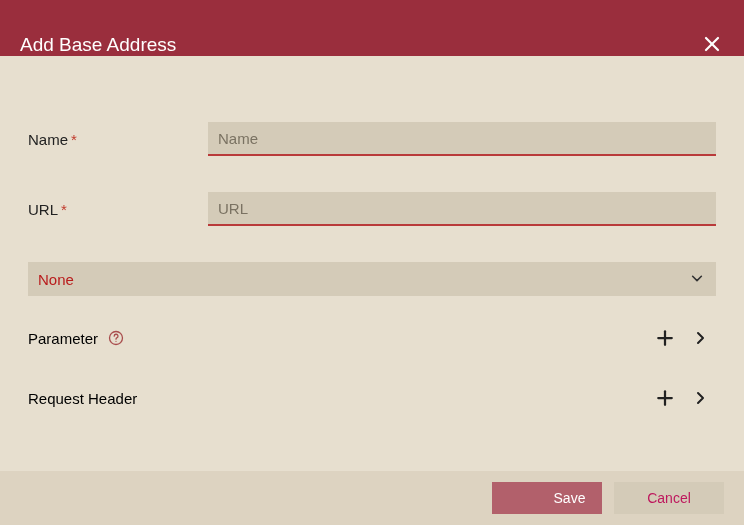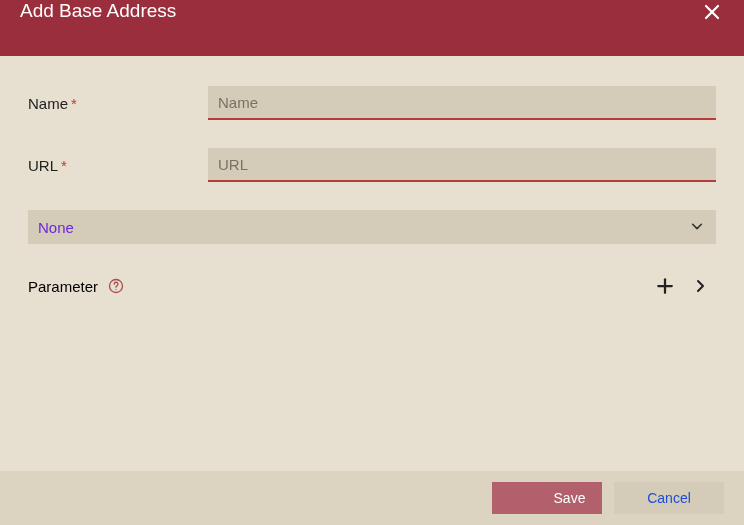--- a/index.html
+++ b/index.html
@@ -1,38 +1,38 @@
 <!DOCTYPE html>
 <html><head>
   <meta charset="utf-8">
   <style>
     * { margin: 0; padding: 0; box-sizing: border-box; }
     body { font-family: -apple-system, "Segoe UI", Arial, sans-serif; width: 744px; height: 525px; background: #e7dfcf; overflow: hidden; }
-    .header { background: #9a2e3d; color: #fff; height: 56px; display: flex; align-items: flex-start; justify-content: space-between; padding: 0 20px; }
+    .header { background: #9a2e3d; color: #fff; height: 56px; display: flex; align-items: flex-end; justify-content: space-between; padding: 0 20px; }
     .header-title { font-size: 19px; font-weight: 400; }
     .close-btn { cursor: pointer; width: 24px; height: 24px; display: flex; align-items: center; justify-content: center; }
     .close-btn svg { stroke: #fff; }
     .content { padding: 30px 28px 0 28px; }
-    .row { display: flex; align-items: center; margin-bottom: 28px; }
+    .row { display: flex; align-items: center; margin-bottom: 28px; margin-top: 36px; }
     .label-cell { width: 180px; font-size: 15px; color: #222; display: flex; align-items: center; }
     .asterisk { color: #c0392b; margin-left: 3px; }
     .control-cell { flex: 1; }
     .text-input { width: 100%; height: 34px; background: #d4cbb8; border: none; border-bottom: 2px solid #b93a3a; padding: 0 10px; font-size: 15px; color: #333; outline: none; }
     .text-input::placeholder { color: #7a7262; }
-    .select-wrap { position: relative; width: 100%; height: 34px; background: #d4cbb8; display: flex; align-items: center; padding: 0 10px; font-size: 15px; color: #6d28d9; cursor: pointer; }
+    .select-wrap { position: relative; width: 100%; height: 34px; background: #d4cbb8; display: flex; align-items: center; padding: 0 10px; font-size: 15px; color: #b91c1c; cursor: pointer; }
     .select-chevron { position: absolute; right: 12px; }
     .section-row { display: flex; align-items: center; justify-content: space-between; margin-bottom: 32px; height: 28px; }
     .section-label { font-size: 15px; color: #000000; display: flex; align-items: center; }
     .help-icon { margin-left: 10px; display: inline-flex; align-items: center; justify-content: center; }
     .section-actions { display: flex; gap: 18px; padding-right: 8px; }
     .icon-btn { cursor: pointer; display: inline-flex; align-items: center; justify-content: center; }
     .footer { position: absolute; bottom: 0; left: 0; right: 0; height: 54px; background: #ddd3c1; display: flex; justify-content: flex-end; align-items: center; padding-right: 20px; gap: 12px; }
     .btn { height: 32px; width: 110px; font-size: 14px; border: none; cursor: pointer; display: inline-flex; align-items: center; justify-content: center; }
     .btn-primary { background: #b2606b; color: #fff; padding-left: 45px; }
-    .btn-secondary { background: #d4cbb8; color: #1d4ed8; }
+    .btn-secondary { background: #d4cbb8; color: #be185d; }
   </style>
 </head>
 <body>
 
 <div class="header">
   <div class="header-title">Add Base Address</div>
   <div class="close-btn">
     <svg width="16" height="16" viewBox="0 0 16 16" fill="none" stroke-width="2.2" stroke-linecap="round">
         <line x1="2" y1="2" x2="14" y2="14"></line>
         <line x1="14" y1="2" x2="2" y2="14"></line>
@@ -94,19 +94,37 @@
           </svg>
       </span>
       <span class="icon-btn">
         <svg width="16" height="16" viewBox="0 0 16 16" fill="none" stroke="#222" stroke-width="2" stroke-linecap="round" stroke-linejoin="round">
             <polyline points="6 3 11 8 6 13"></polyline>
           </svg>
       </span>
     </div>
   </div>
 
+  <div class="section-row">
+    <div class="section-label">
+      <span>Request Header</span>
+    </div>
+    <div class="section-actions">
+      <span class="icon-btn">
+        <svg width="18" height="18" viewBox="0 0 16 16" fill="none" stroke="#222" stroke-width="2" stroke-linecap="round">
+            <line x1="8" y1="2" x2="8" y2="14"></line>
+            <line x1="2" y1="8" x2="14" y2="8"></line>
+          </svg>
+      </span>
+      <span class="icon-btn">
+        <svg width="16" height="16" viewBox="0 0 16 16" fill="none" stroke="#222" stroke-width="2" stroke-linecap="round" stroke-linejoin="round">
+            <polyline points="6 3 11 8 6 13"></polyline>
+          </svg>
+      </span>
+    </div>
+  </div>
 
 </div>
 
 <div class="footer">
   <button class="btn btn-primary">Save</button>
   <button class="btn btn-secondary">Cancel</button>
 </div>
 
 </body></html>

